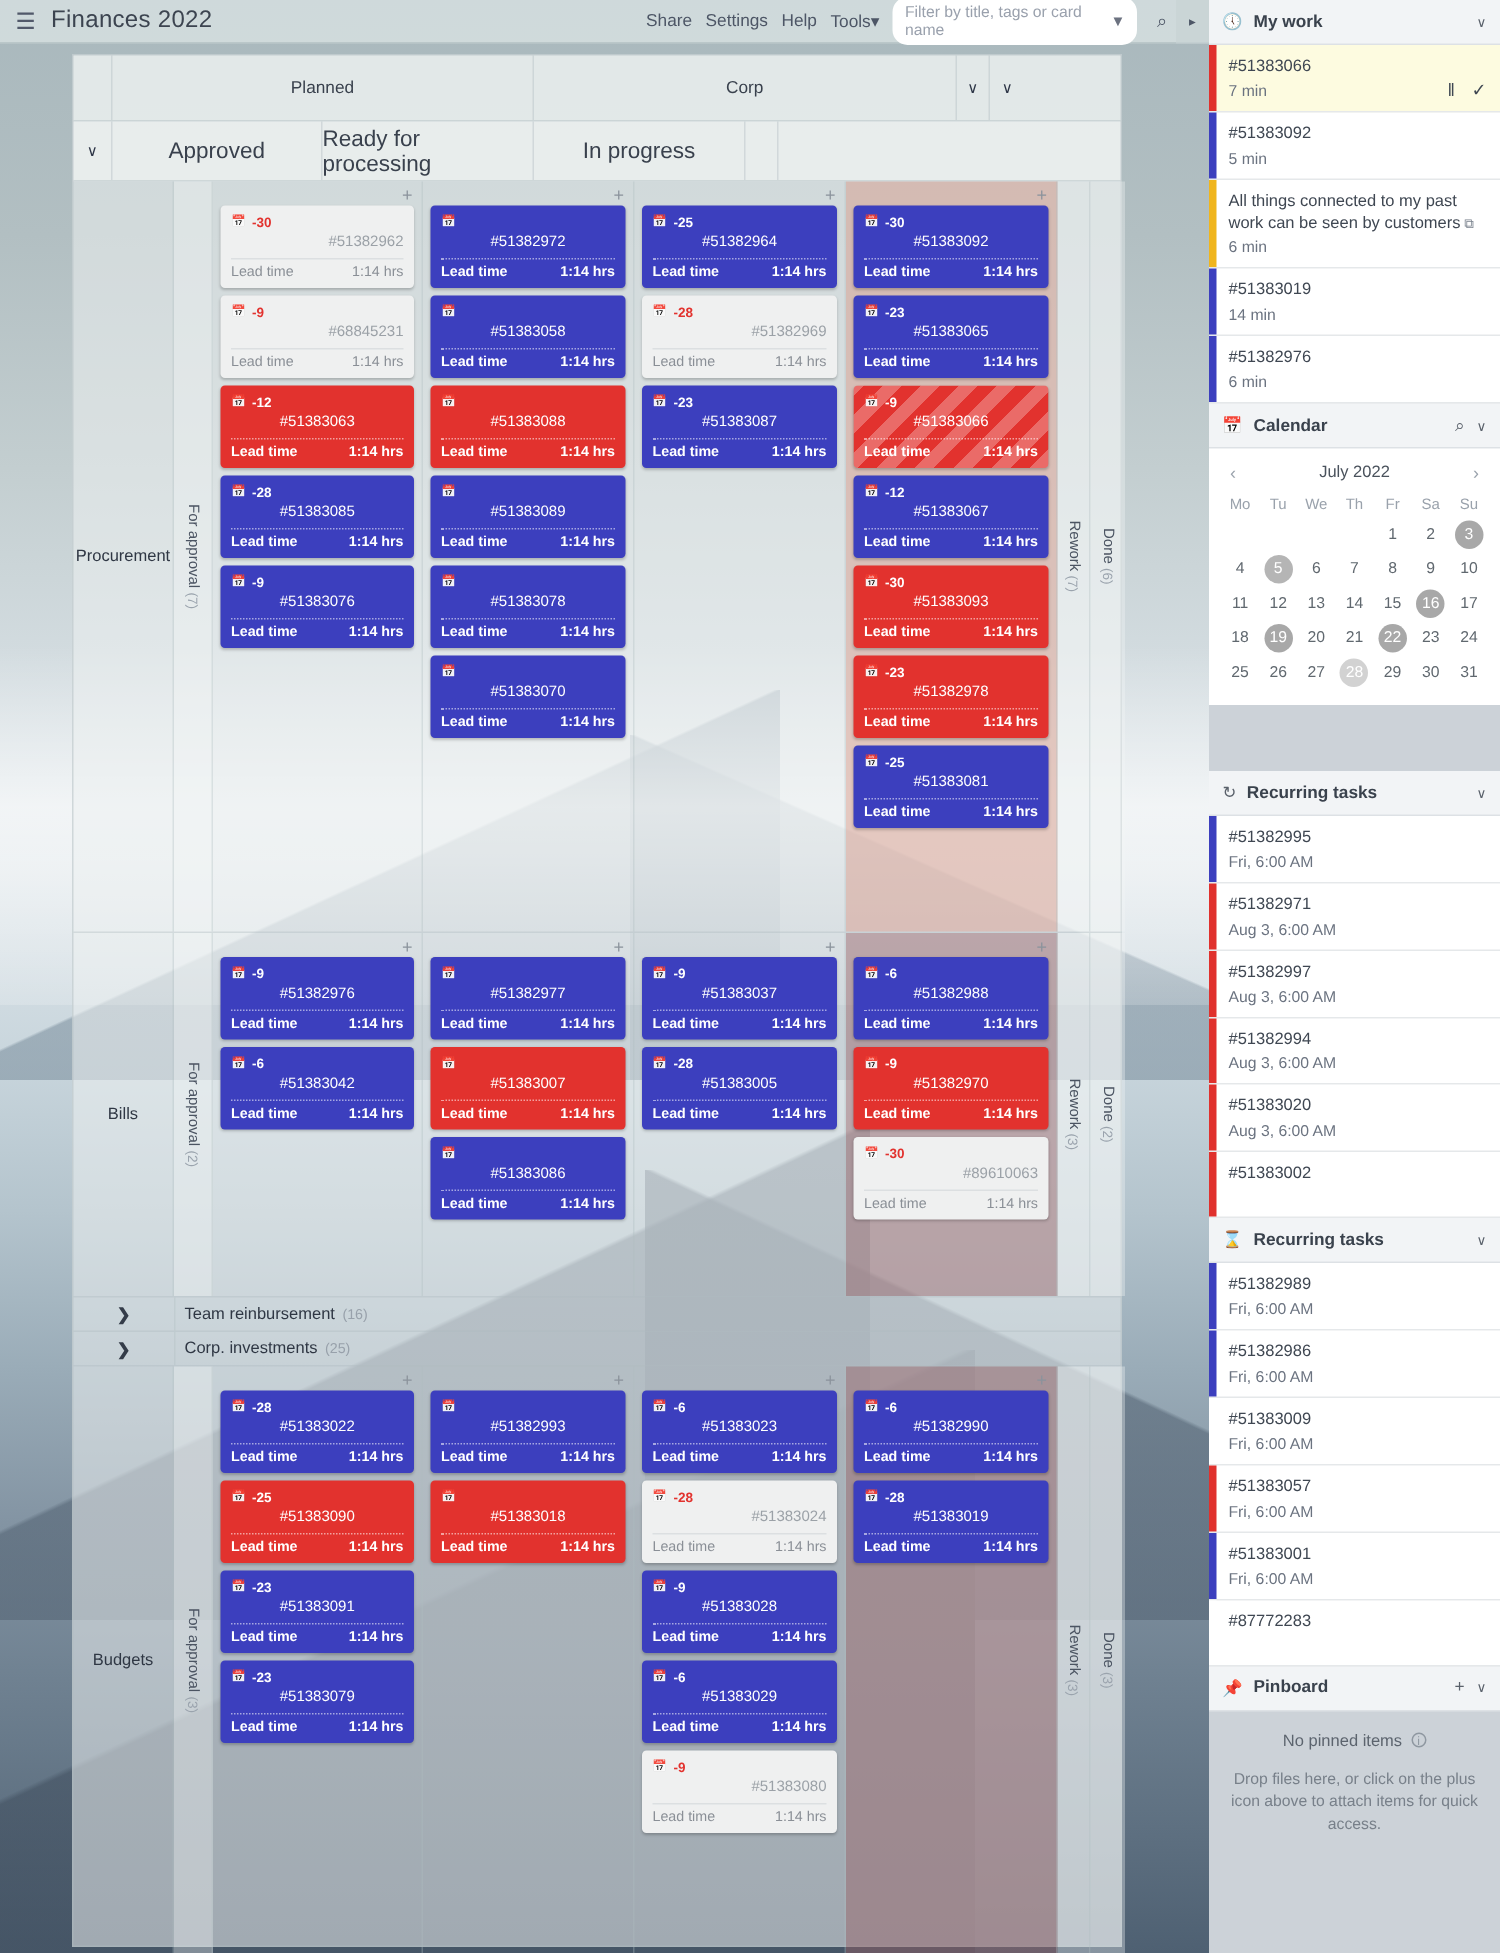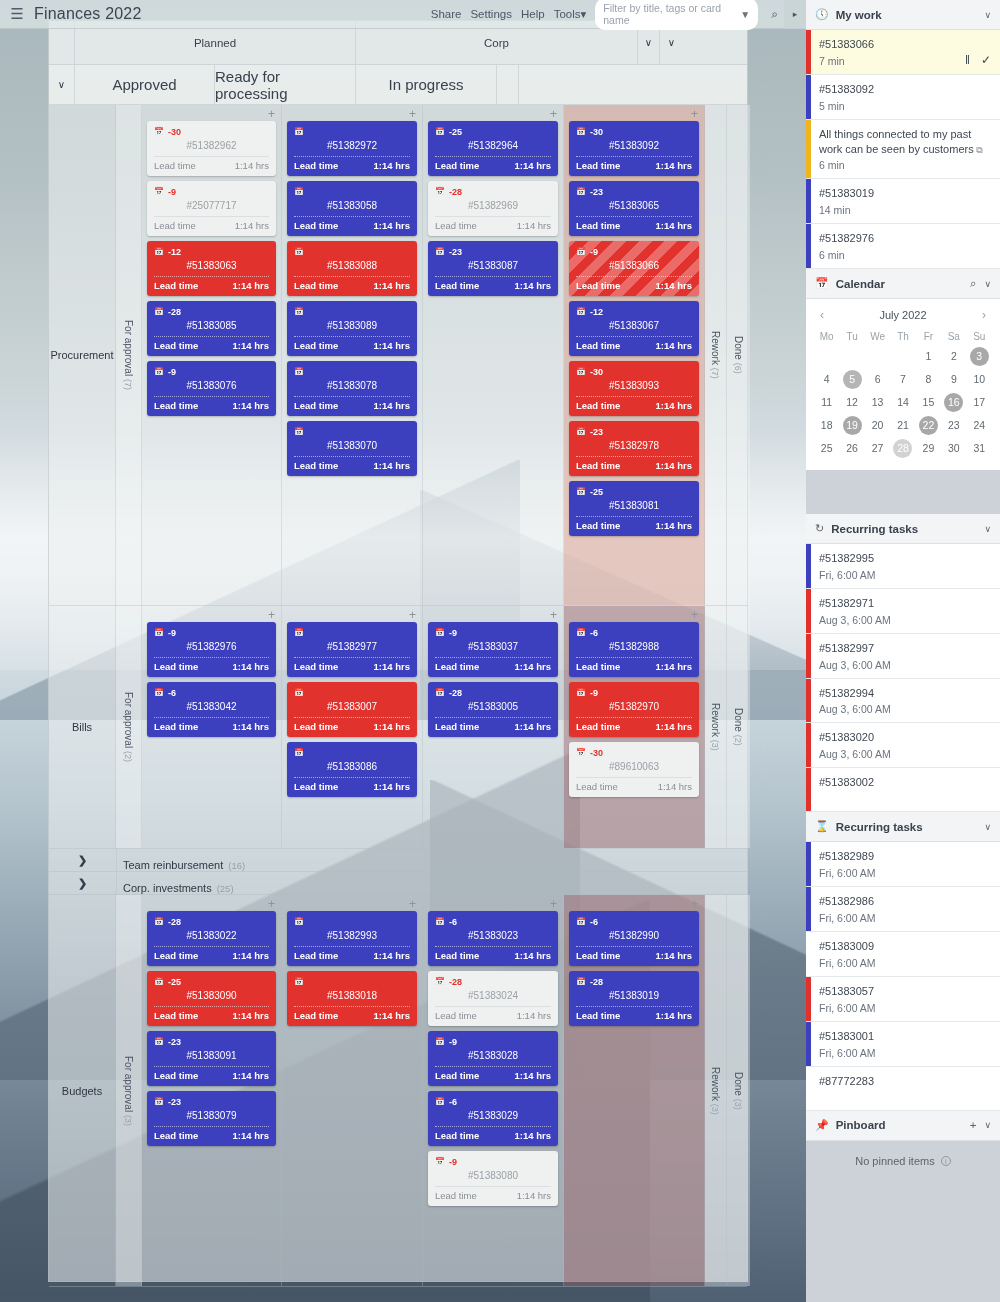--- a/index.html
+++ b/index.html
@@ -64,21 +64,21 @@
   .filter-box .funnel { margin-left: auto; color: #6c7280; font-size: 10px; }
   .search-ic { font-size: 12px; color: #4d5666; cursor: pointer; padding: 0 4px; }
   .collapse-btn {
     width: 22px; height: 29px; background: rgba(200,211,212,.7);
     display: flex; align-items: center; justify-content: center;
     font-size: 9px; color: #4d5666; cursor: pointer;
   }
 
   
   .board {
-    position: absolute; left: 48px; top: 20px; width: 700px; height: 1262px;
+    position: absolute; left: 48px; top: 36px; width: 700px; height: 1262px;
     background: rgba(236,240,240,.55);
     border: 1px solid rgba(176,188,192,.5);
     z-index: 10;
   }
   .board-hdr-top { display: flex; height: 44px; border-bottom: 1px solid rgba(176,188,192,.45);
     background: rgba(238,242,241,.62); }
   .board-hdr-sub { display: flex; height: 40px; border-bottom: 1px solid rgba(176,188,192,.45);
     background: rgba(241,244,243,.72); }
   .hdr-cell {
     display: flex; align-items: center; justify-content: center;
@@ -134,34 +134,34 @@
       repeating-linear-gradient(-45deg,
         rgba(255,255,255,.28) 0 9px, rgba(255,255,255,0) 9px 18px),
       #e2322e;
     color: #fff;
   }
   .card-top { display: flex; align-items: center; height: 12px; gap: 4px; }
   .cal-ic { font-size: 8px; line-height: 1; opacity: .95; }
   .daynum { font-size: 9px; font-weight: bold; }
   .card.white .daynum { color: #e2322e; }
   .card-id { text-align: center; font-size: 10px; margin: 2px 0 5px; }
-  .card.white .card-id { color: #9ba1a7; }
+  .card.white .card-id { color: #9ba1a7; text-align: right; }
   .card-sep { border-top: 1px dotted rgba(255,255,255,.55); margin: 0 0 3px; }
   .card.white .card-sep { border-top: 1px solid #dcdfe1; }
   .card-foot { display: flex; justify-content: space-between; font-size: 9.5px; }
   .card.blue .card-foot, .card.red .card-foot, .card.striped .card-foot { font-weight: bold; }
 
   .lane-collapsed {
     display: flex; align-items: center; height: 23px;
     border-bottom: 1px solid rgba(176,188,192,.4);
     font-size: 11px; color: #2f3744;
   }
   .lane-collapsed .arrow { width: 67px; text-align: center; font-size: 11px; color: #343c49; cursor: pointer; font-weight: bold; }
   .lane-collapsed .lc-name { padding-left: 6px; border-left: 1px solid rgba(176,188,192,.35); height: 100%;
-    display: flex; align-items: flex-end; gap: 5px; flex: 1; }
+    display: flex; align-items: center; gap: 5px; flex: 1; }
   .lane-collapsed .lc-count { color: #98a1ab; font-size: 9.5px; }
 
   
   .sidebar {
     position: absolute; right: 0; top: 0; width: 194px; height: 1302px;
     background: #ccd2d8; z-index: 30;
     font-size: 11px; color: #3f4752; overflow: hidden;
   }
   .panel-hdr {
     display: flex; align-items: center; gap: 7px; height: 30px;
@@ -272,21 +272,21 @@
               <div class="card-foot">
                 <span>Lead time</span>
                 <span>1:14 hrs</span>
               </div>
             </div>
             <div class="card white">
               <div class="card-top">
                 <span class="cal-ic">📅</span>
                 <span class="daynum">-9</span>
               </div>
-              <div class="card-id">#25077717</div>
+              <div class="card-id">#68845231</div>
               <div class="card-sep"></div>
               <div class="card-foot">
                 <span>Lead time</span>
                 <span>1:14 hrs</span>
               </div>
             </div>
             <div class="card red">
               <div class="card-top">
                 <span class="cal-ic">📅</span>
                 <span class="daynum">-12</span>
@@ -1131,14 +1131,15 @@
     <span class="right">
       <span>+</span>
       <span class="caret">∨</span>
     </span>
   </div>
   <div class="pin-body">
     <div class="pin-title">
       <span>No pinned items</span>
       <span class="info-ic">i</span>
     </div>
+    <div class="pin-sub">Drop files here, or click on the plus icon above to attach items for quick access.</div>
   </div>
 </div>
 
 </body></html>

